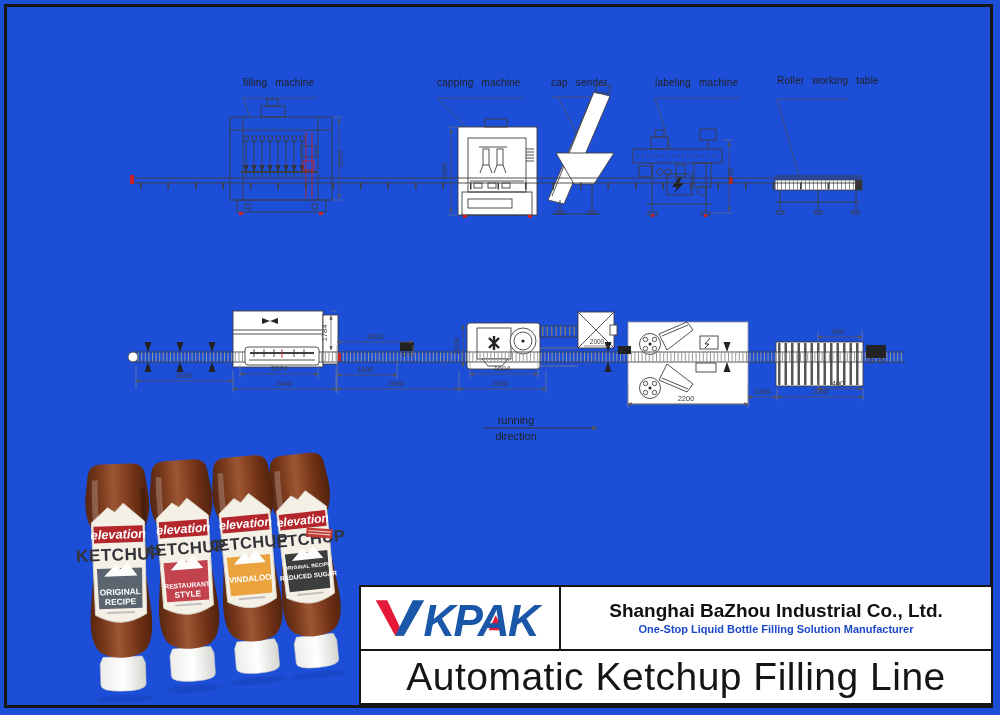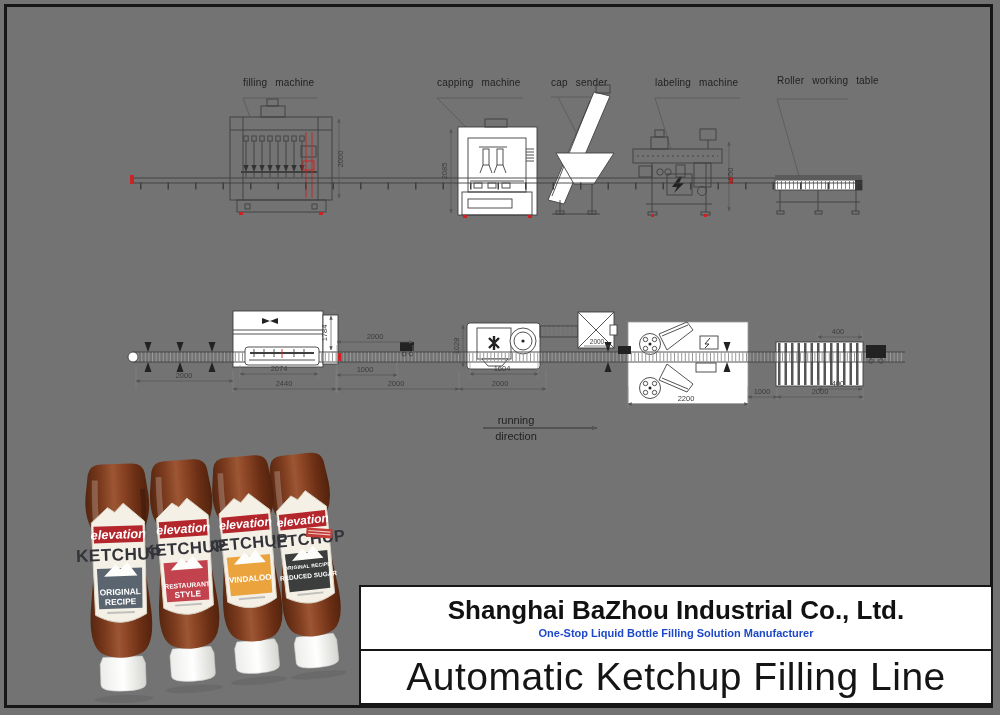--- a/index.html
+++ b/index.html
@@ -1,16 +1,16 @@
 <!DOCTYPE html>
 <html><head>
 <meta charset="utf-8">
 <style>
   html,body{margin:0;padding:0;background:#fff;}
-  .stage{position:relative;width:1000px;height:715px;background:#737373;overflow:hidden;
+  .stage{position:relative;width:1000px;height:715px;background:#1d4ed8;overflow:hidden;
          font-family:"Liberation Sans",sans-serif;}
   .frame{position:absolute;left:4px;top:4px;width:989px;height:704px;
          border:3px solid #161616;box-sizing:border-box;}
   .cad{position:absolute;left:0;top:0;}
   .cad .lbl{font-size:10px;fill:#222;word-spacing:5px;letter-spacing:.2px;}
   .cad .rd{font-size:11px;fill:#222;}
   .cad .dim{font-size:7.5px;fill:#3c3c3c;}
   .cad .dim-s{font-size:6.5px;fill:#3c3c3c;}
   .bottles{position:absolute;left:55px;top:452px;width:320px;height:262px;}
   .bottle{position:absolute;}
@@ -18,21 +18,21 @@
   .b-prod{font-weight:bold;font-size:17.5px;fill:#33333a;letter-spacing:.4px;}
   .b-v0{font-weight:bold;font-size:5.4px;fill:#fff;letter-spacing:.2px;}
   .b-v1{font-weight:bold;font-size:8.6px;fill:#fff;}
   .b-v1s{font-weight:bold;font-size:7px;fill:#fff;}
   .info{position:absolute;left:359px;top:585px;width:634px;height:120px;
         display:flex;flex-direction:column;border:2px solid #161616;box-sizing:border-box;background:#fff;}
   .info-top{display:flex;height:62px;border-bottom:2px solid #161616;}
   .logo-cell{width:198px;display:flex;align-items:center;justify-content:center;
              border-right:2px solid #161616;}
   .company-cell{flex:1;display:flex;flex-direction:column;align-items:center;justify-content:center;}
-  .company-name{font-size:26px;font-weight:bold;color:#111;line-height:1.05;}
+  .company-name{font-size:19px;font-weight:bold;color:#111;line-height:1.05;}
   .company-slogan{font-size:11px;font-weight:bold;color:#1d49c8;margin-top:2px;}
   .title-row{flex:1;display:flex;align-items:center;justify-content:center;
              font-size:39px;color:#151515;letter-spacing:.5px;text-align:right;}
 </style>
 </head>
 <body>
 
 <div class="stage">
   <div class="frame"></div>
 
@@ -417,20 +417,28 @@
         <path d="M44 118 L56 106 L61 111 L68 104 L78 118 Z" fill="#fdfdfb"></path>
         <text class="b-v1" x="60" y="137" text-anchor="middle">ORIGINAL</text>
         <text class="b-v1" x="60" y="147" text-anchor="middle">RECIPE</text>
         <rect x="46" y="154" width="28" height="2" fill="#aaa" opacity=".7"></rect>
       </g>
     </svg>
   </div>
 
   <div class="info">
     <div class="info-top">
+      <div class="logo-cell">
+        <svg width="172" height="50" viewBox="0 0 195 56">
+          <polygon points="2,8 15,8 34,48 24,48" fill="#e51937"></polygon>
+          <polygon points="44,8 57,8 34,48 24,48" fill="#1b57a8"></polygon>
+          <polygon points="130,42 146,42 138,25" fill="#e51937"></polygon>
+          <text x="56" y="48" font-size="50" font-style="italic" font-weight="bold" letter-spacing="-2" font-family="Liberation Sans, sans-serif" fill="#1b57a8">KPAK</text>
+        </svg>
+      </div>
       <div class="company-cell">
         <div class="company-name">Shanghai BaZhou Industrial Co., Ltd.</div>
         <div class="company-slogan">One-Stop Liquid Bottle Filling Solution Manufacturer</div>
       </div>
     </div>
     <div class="title-row">
       <span>Automatic Ketchup Filling Line</span>
     </div>
   </div>
 </div>

